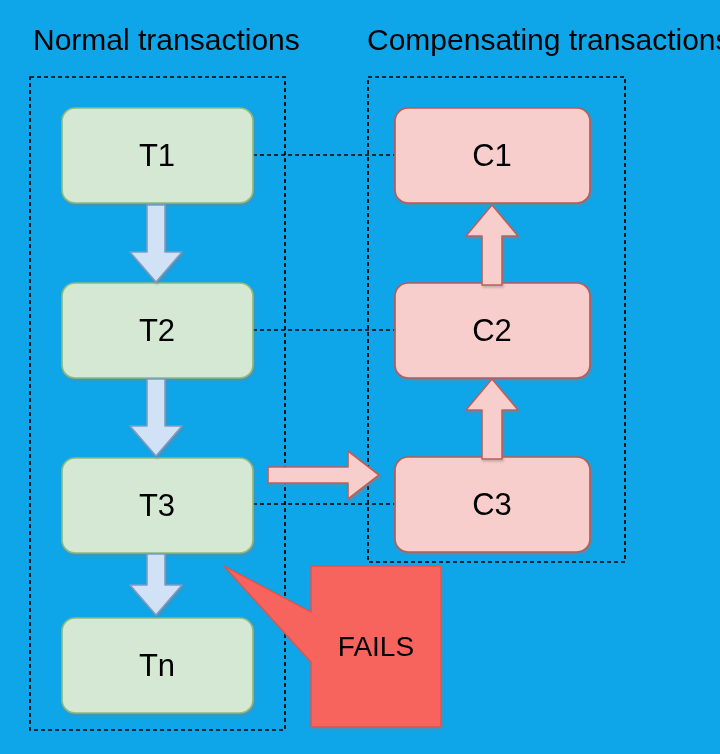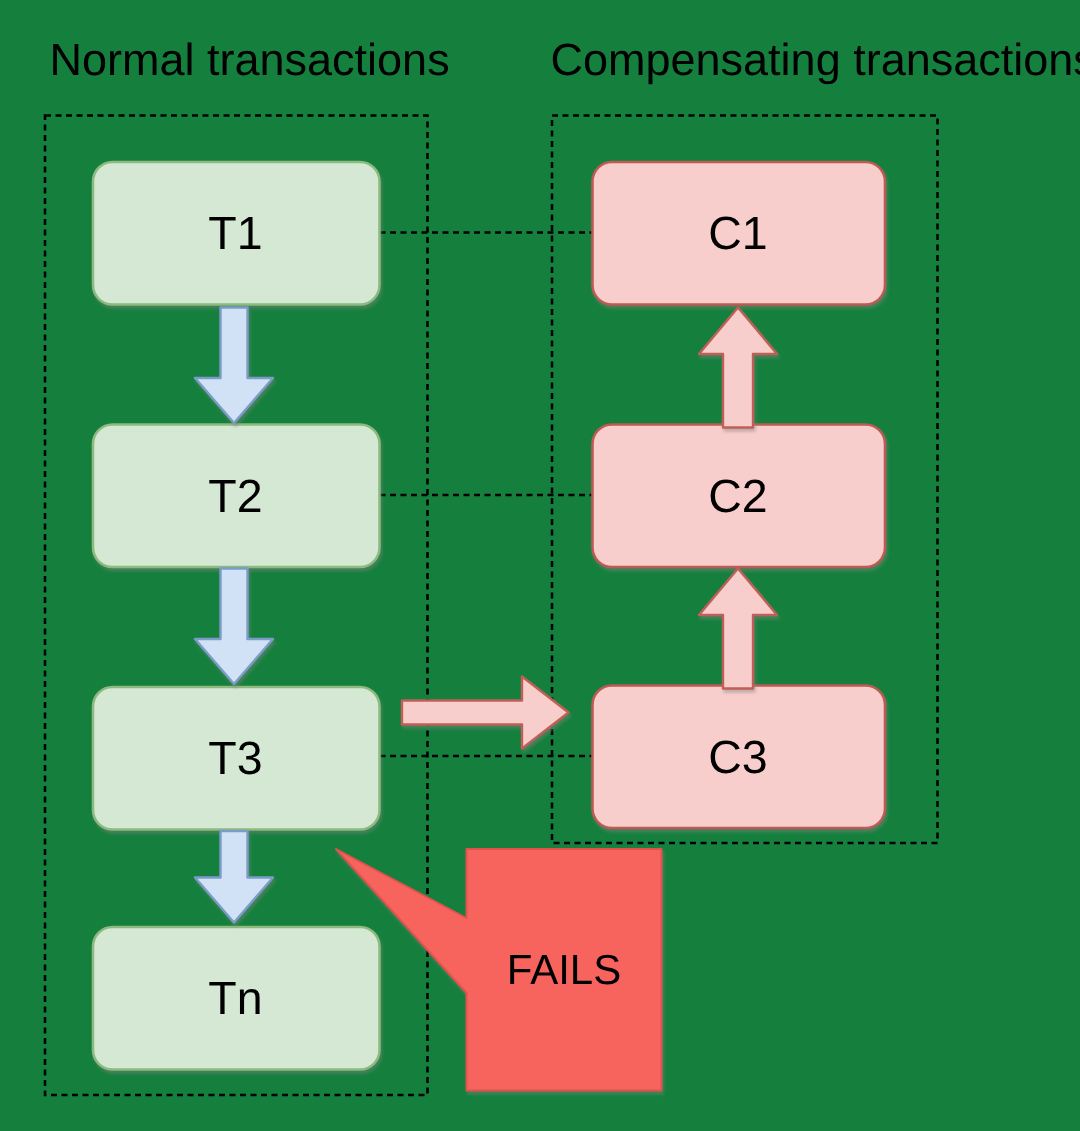--- a/index.html
+++ b/index.html
@@ -4,21 +4,21 @@
 <style>
   html, body {
     margin: 0;
     padding: 0;
     background: #ffffff;
   }
   .stage {
     position: relative;
     width: 720px;
     height: 754px;
-    background: #15803d;
+    background: #0ea5e9;
     overflow: hidden;
   }
   svg text {
     font-family: "Liberation Sans", sans-serif;
     fill: #000000;
   }
   .title {
     font-size: 30px;
     font-weight: 400;
   }

